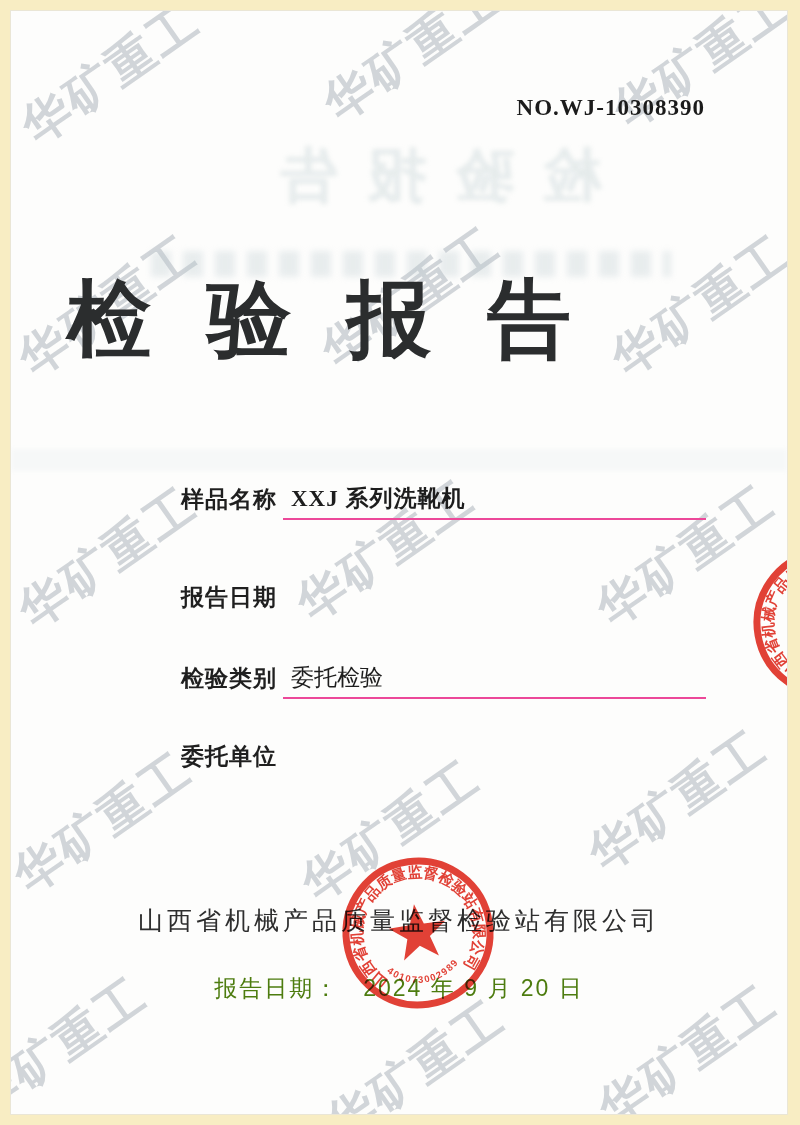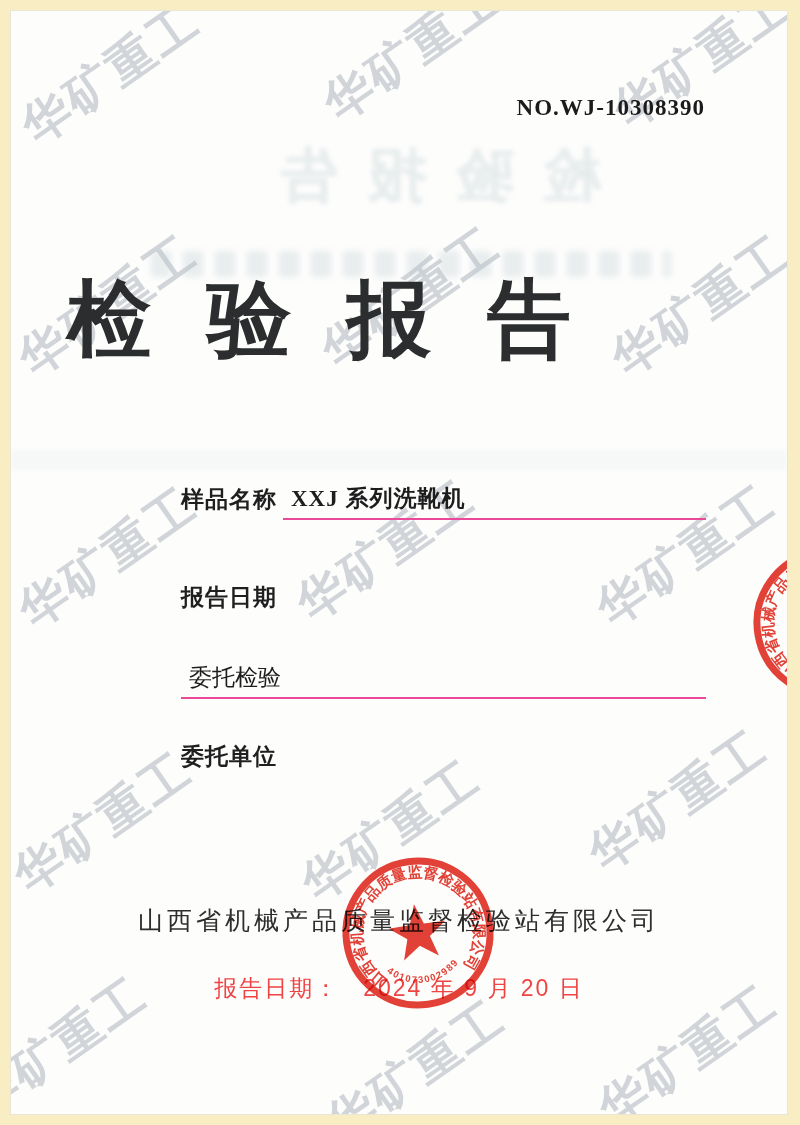--- a/index.html
+++ b/index.html
@@ -130,21 +130,21 @@
   }
   .date-line {
     position: absolute;
     top: 962px; left: 0;
     width: 100%;
     display: flex;
     justify-content: center;
     gap: 24px;
     font-size: 23px;
     letter-spacing: 2px;
-    color: #ef4444;
+    color: #4d7c0f;
     white-space: nowrap;
   }
   
   .stamp {
     position: absolute;
     width: 170px; height: 170px;
     z-index: 3;
     mix-blend-mode: multiply;
     opacity: 0.93;
   }
@@ -193,20 +193,21 @@
 
     <div class="fields">
       <div class="field-row r0">
         <span class="field-label">样品名称</span>
         <span class="field-value bold">XXJ 系列洗靴机</span>
       </div>
       <div class="field-row r1">
         <span class="field-label">报告日期</span>
       </div>
       <div class="field-row r2">
+        <span class="field-label">检验类别</span>
         <span class="field-value">委托检验</span>
       </div>
       <div class="field-row r3">
         <span class="field-label">委托单位</span>
       </div>
     </div>
 
     <div class="issuer">山西省机械产品质量监督检验站有限公司</div>
 
     <div class="date-line">

